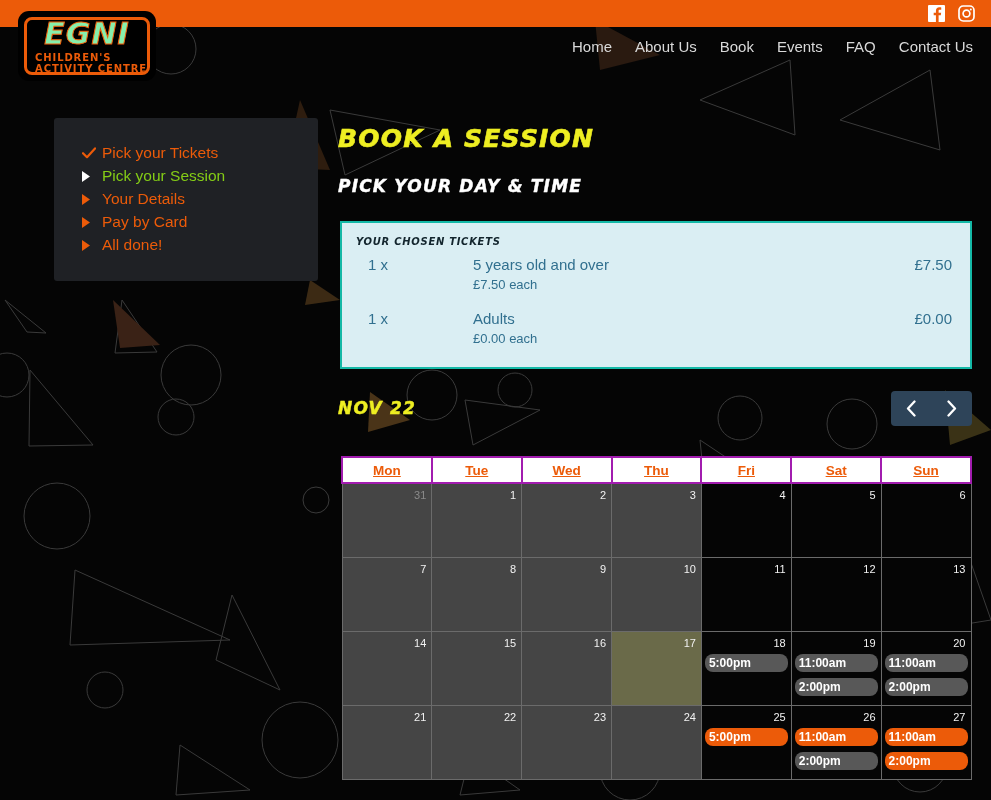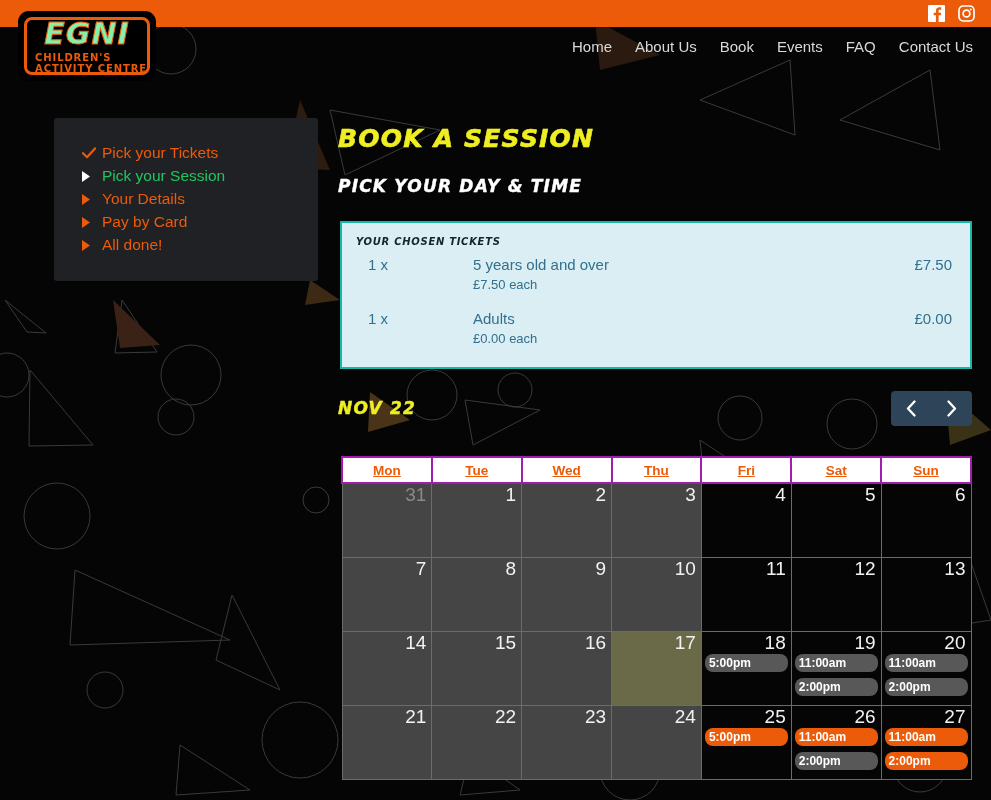--- a/index.html
+++ b/index.html
@@ -67,21 +67,21 @@
   .steps {
     position: absolute; left: 54px; top: 118px; z-index: 6;
     width: 264px; padding: 24px 0 24px 28px;
     background: #1f2125; border-radius: 3px;
   }
   .step { display: flex; align-items: center; height: 22px; margin-bottom: 1px; }
   .step .mark { width: 20px; flex: 0 0 20px; font-size: 12px; line-height: 1; }
   .step .mark svg { display: block; }
   .step .lbl { font-size: 15.5px; }
   .step.done .lbl { color: #ec5b09; }
-  .step.active .lbl { color: #22c55e; text-align: center; }
+  .step.active .lbl { color: #84cc16; text-align: center; }
   .step.todo .lbl { color: #ec5b09; }
 
   
   .comic {
     font-family: "DejaVu Sans", sans-serif;
     font-weight: bold; font-style: italic;
     letter-spacing: 1.2px;
   }
   .h-book {
     position: absolute; left: 338px; top: 124px; z-index: 6;
@@ -150,21 +150,21 @@
     height: 74px; vertical-align: top;
     border: 1px solid #6b6b6b;
     padding: 4px 5px 0 5px;
     position: relative;
   }
   .cal td.grey { background: #454545; }
   .cal td.black { background: #050505; }
   .cal td.today { background: #6a6a49; }
   .daynum {
     display: block; text-align: right;
-    font-size: 19px; color: #f2f2f2;
+    font-size: 11px; color: #f2f2f2;
     line-height: 14px; margin-bottom: 4px;
   }
   .daynum.muted { color: #8a8a8a; }
   .ev {
     display: block; height: 18px; line-height: 18px;
     margin: 0 -2px 6px -2px; padding: 0 4px;
     font-size: 12px; font-weight: bold; color: #ffffff;
     border-radius: 8px;
     text-align: left;
     cursor: pointer;

